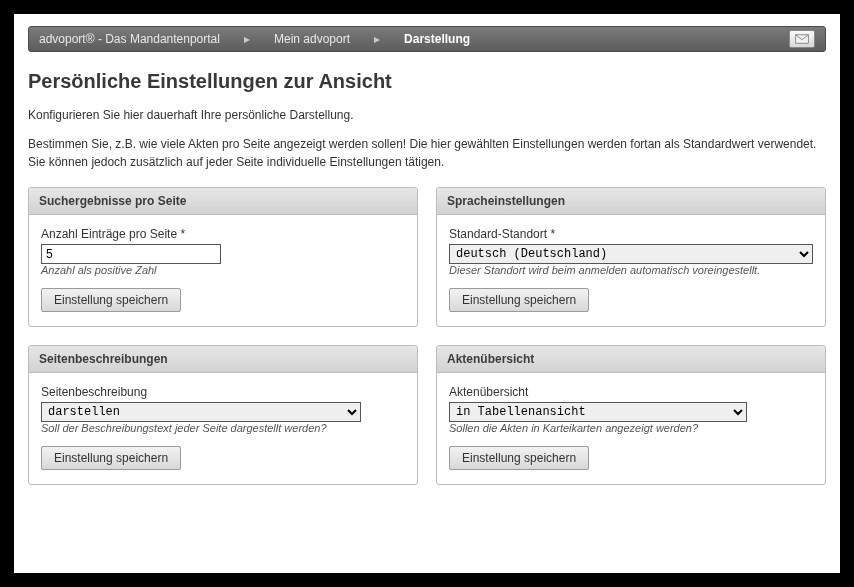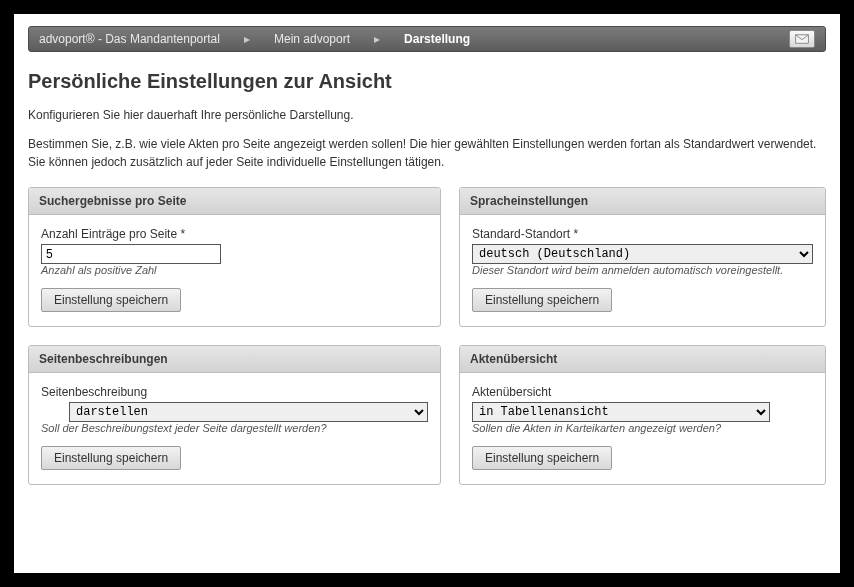--- a/index.html
+++ b/index.html
@@ -166,21 +166,21 @@
           </select>
           <div class="field-hint">Dieser Standort wird beim anmelden automatisch voreingestellt.</div>
           <button class="btn">Einstellung speichern</button>
         </div>
       </div>
 
       <div class="panel">
         <div class="panel-header">Seitenbeschreibungen</div>
         <div class="panel-body">
           <div class="field-label">Seitenbeschreibung</div>
-          <select class="field-select" style="width:359px;margin-left:28px;">
+          <select class="field-select" style="width:320px;">
             <option>darstellen</option>
           </select>
           <div class="field-hint">Soll der Beschreibungstext jeder Seite dargestellt werden?</div>
           <button class="btn">Einstellung speichern</button>
         </div>
       </div>
 
       <div class="panel">
         <div class="panel-header">Aktenübersicht</div>
         <div class="panel-body">

